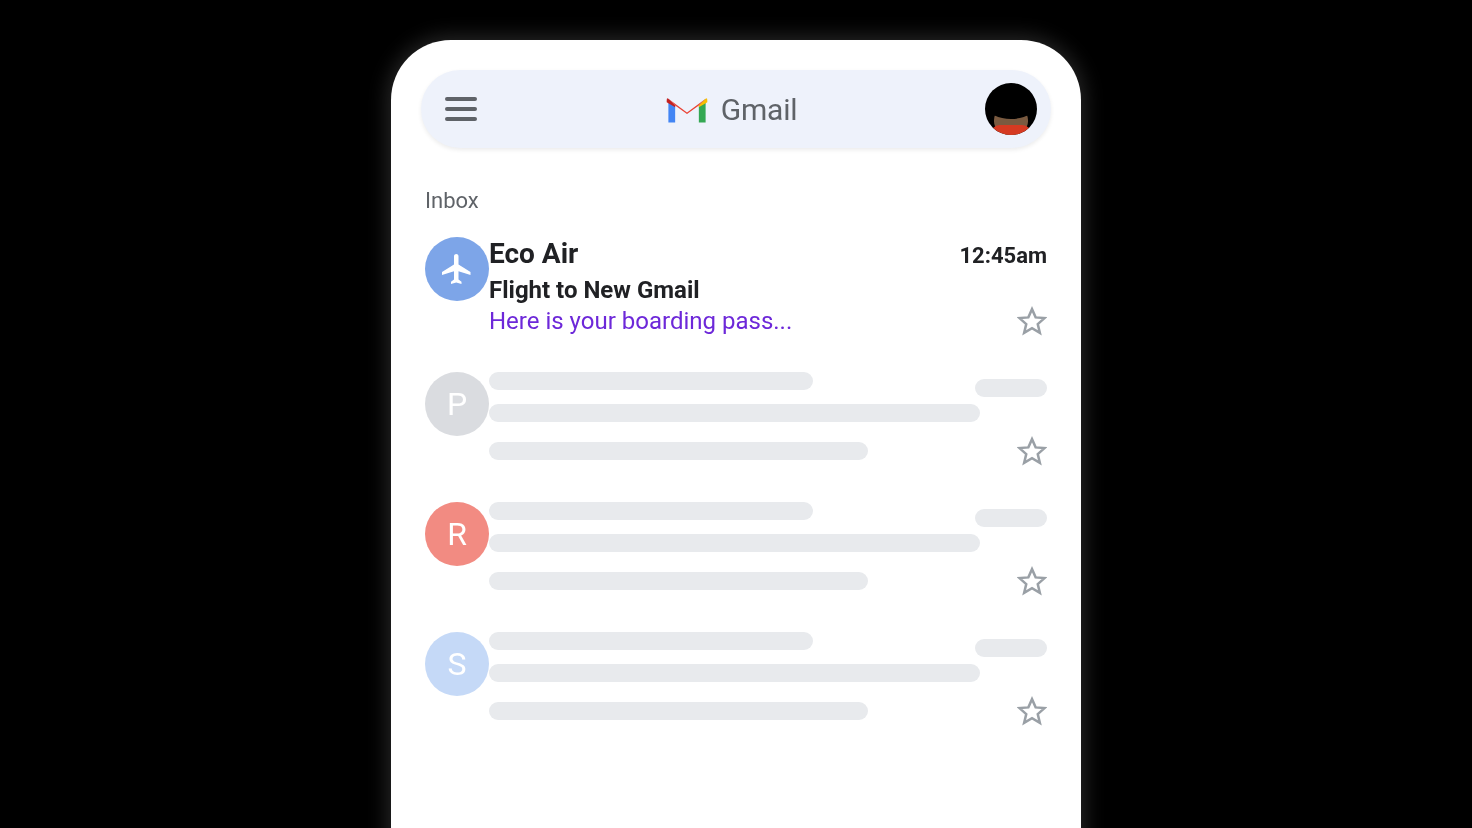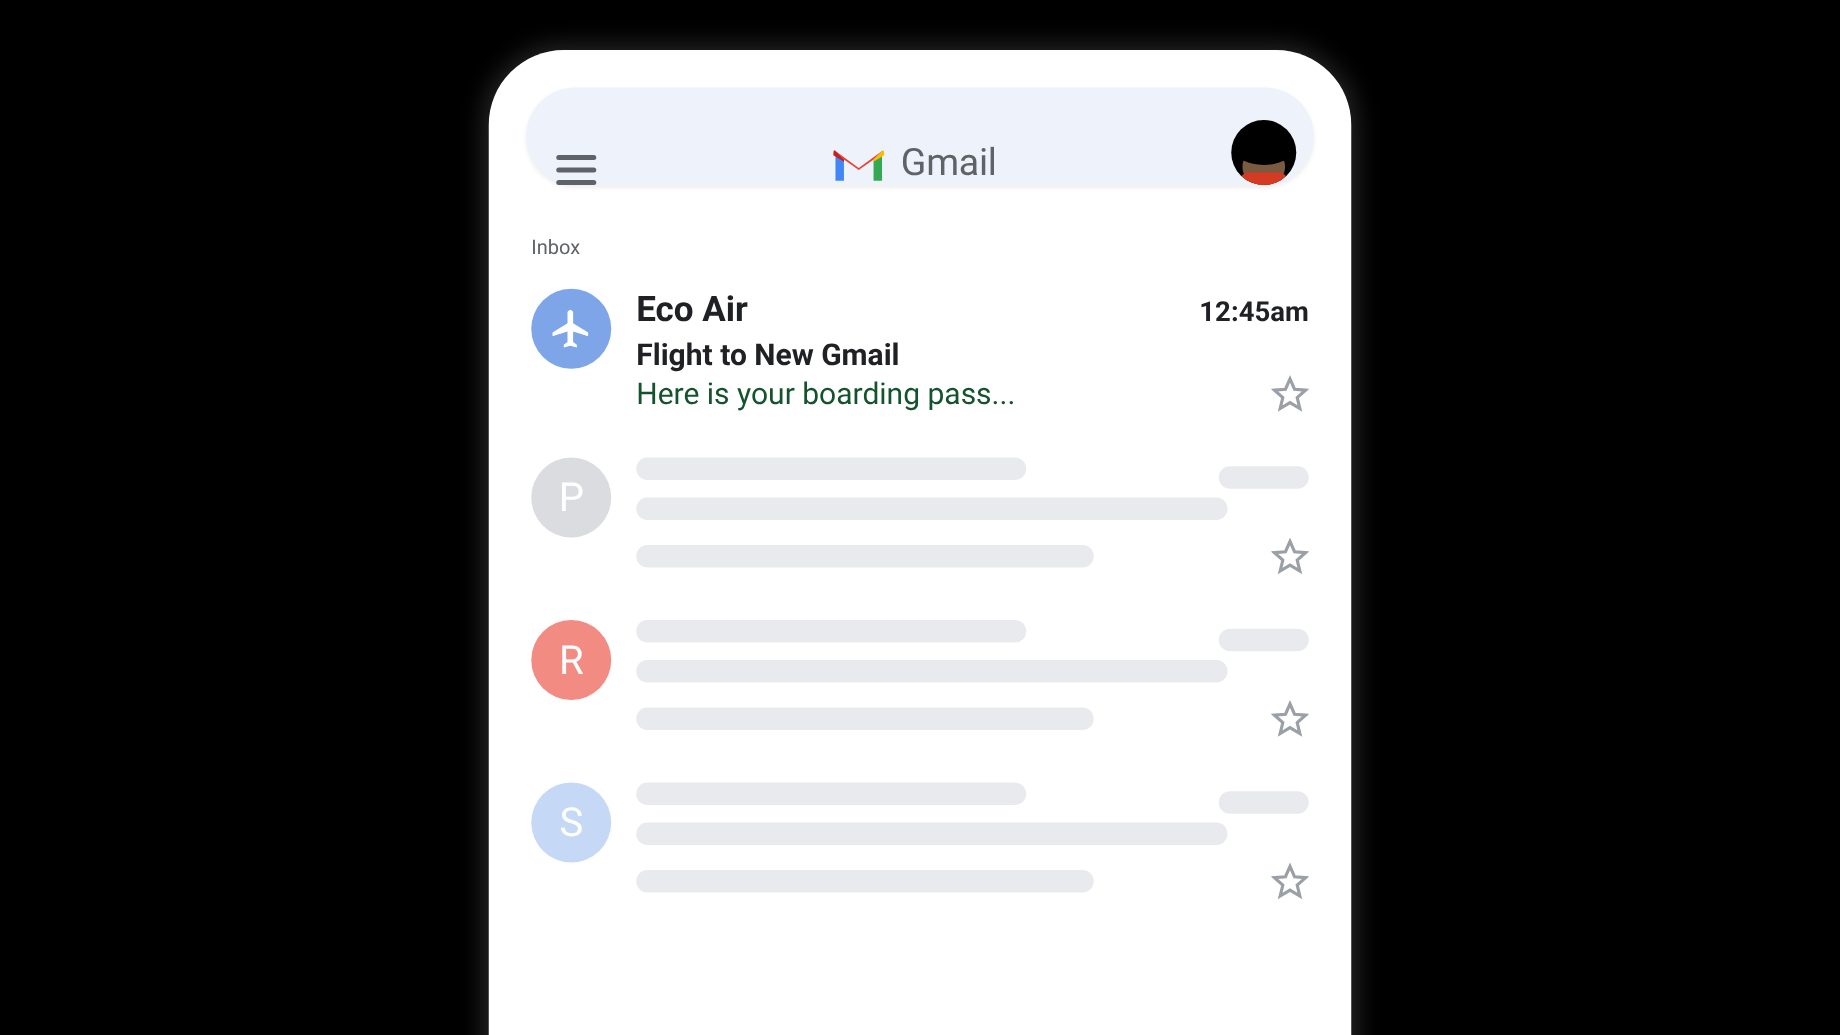--- a/index.html
+++ b/index.html
@@ -21,21 +21,21 @@
     margin-top: 40px;
     position: relative;
     padding: 30px 30px 0 30px;
     box-shadow: 0 0 20px 4px rgba(255,255,255,0.15);
   }
   .searchbar {
     height: 78px;
     background: #eef2fb;
     border-radius: 40px;
     display: flex;
-    align-items: flex-end;
+    align-items: center;
     padding: 0 14px 0 24px;
     box-shadow: 0 2px 4px rgba(0,0,0,0.08);
   }
   .menu-icon {
     width: 32px;
     height: 24px;
     display: flex;
     flex-direction: column;
     justify-content: space-between;
     cursor: pointer;
@@ -93,29 +93,28 @@
   .avatar-body {
     position: absolute;
     bottom: -6px;
     left: -4px;
     width: 42px;
     height: 16px;
     background: #d63a22;
     border-radius: 10px 10px 0 0;
   }
   .section-label {
-    font-size: 16px;
+    font-size: 22px;
     color: #5f6368;
     margin: 40px 0 18px 0;
     padding-left: 4px;
   }
   .email-row {
     display: flex;
     align-items: flex-start;
-    gap: 20px;
     padding: 6px 4px 30px 4px;
     cursor: pointer;
     justify-content: center;
   }
   .email-avatar {
     width: 64px;
     height: 64px;
     border-radius: 50%;
     flex: 0 0 64px;
     display: flex;
@@ -155,21 +154,21 @@
     margin-top: 6px;
   }
   .snippet-row {
     display: flex;
     justify-content: space-between;
     align-items: center;
     margin-top: 2px;
   }
   .snippet {
     font-size: 24px;
-    color: #14532d;
+    color: #6d28d9;
   }
   .star {
     width: 30px;
     height: 30px;
     flex: 0 0 30px;
     cursor: pointer;
   }
   .star svg { stroke: #9aa0a6; fill: none; stroke-width: 2; }
   .placeholder-lines {
     flex: 1;

